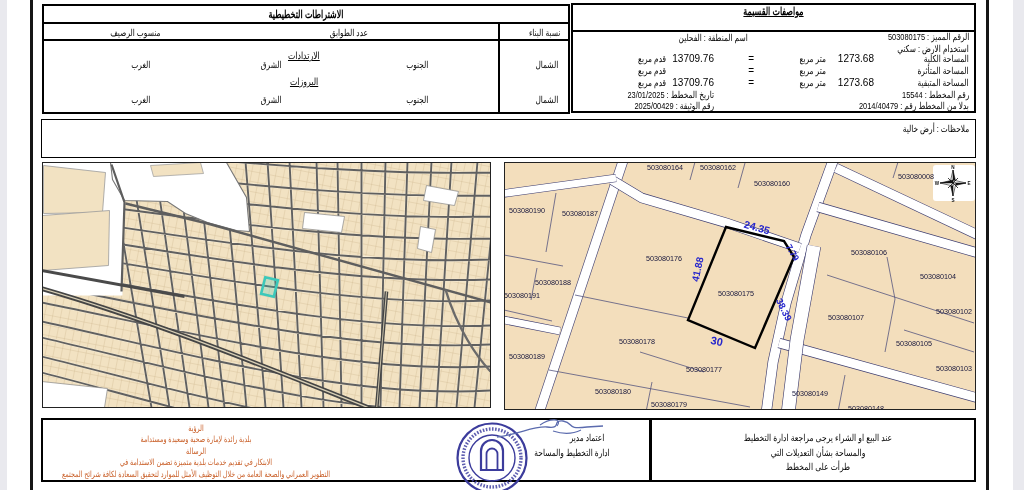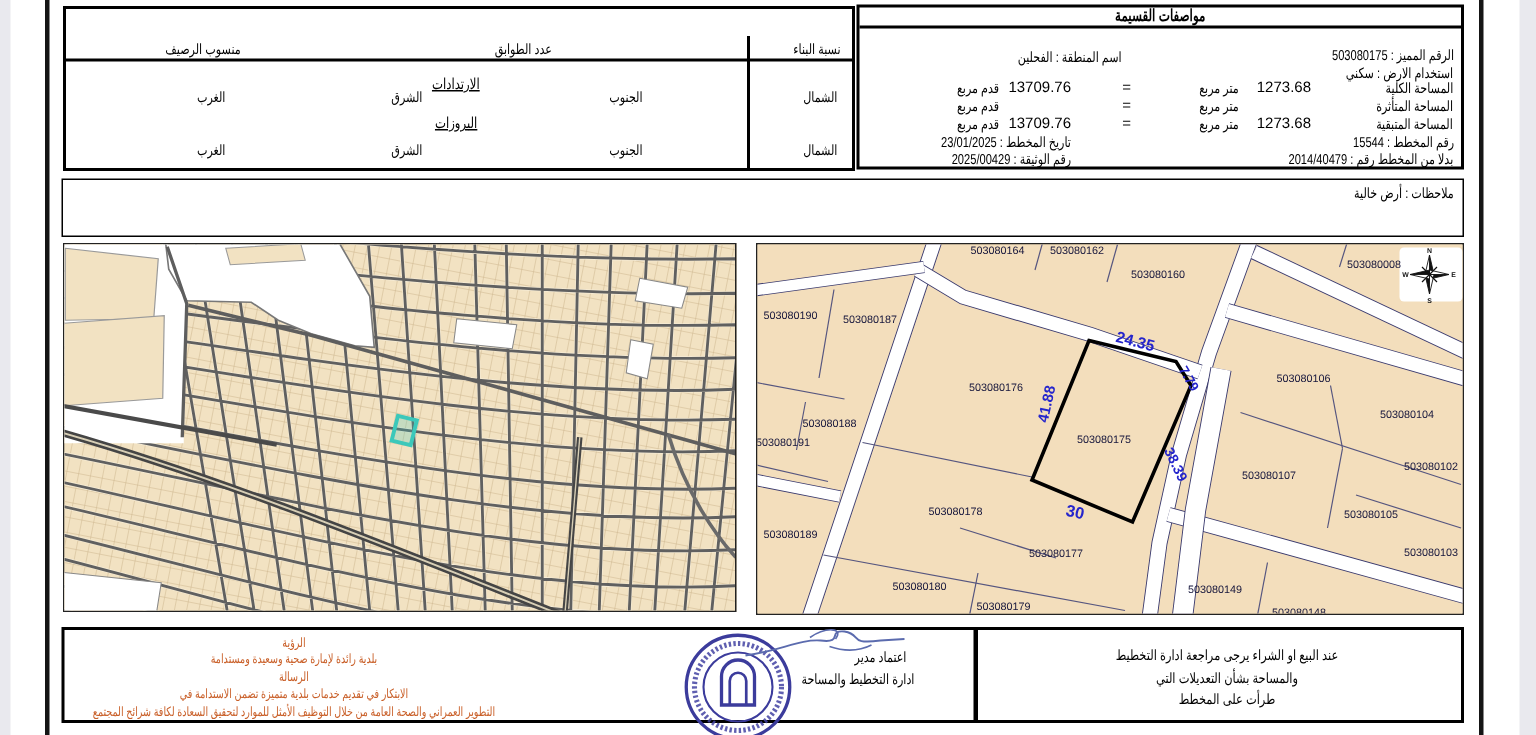--- a/index.html
+++ b/index.html
@@ -15,20 +15,23 @@
 <div class="abs" style="left:0;top:0;width:7px;height:490px;background:#e9e9ee;"></div>
 
 <div class="abs" style="left:1013px;top:0;width:11px;height:490px;background:#e9e9ee;"></div>
 
 <div class="abs" style="left:30px;top:0;width:3px;height:490px;background:#151515;"></div>
 
 <div class="abs" style="left:986px;top:0;width:3px;height:490px;background:#151515;"></div>
 
 <div class="abs" style="left:42px;top:4px;width:528px;height:110px;border:2px solid #000;box-sizing:border-box;">
 
+  <div class="abs" style="left:0;top:0;width:100%;height:18px;border-bottom:2px solid #000;box-sizing:border-box;">
+    <div class="ar" style="font-weight:bold;font-size:11px;text-align:center;line-height:16px;transform:scaleX(.72);transform-origin:50% 50%;">الاشتراطات التخطيطية</div>
+    </div>
 
   <div class="abs" style="left:0;top:18px;width:100%;height:17px;border-bottom:2px solid #000;box-sizing:border-box;"></div>
 
   <div class="abs" style="left:454px;top:18px;width:2px;height:88px;background:#000;"></div>
 
   <div class="abs ar sxr" style="right:8px;top:21px;">نسبة البناء</div>
 
   <div class="abs ar sxr" style="right:200px;top:21px;">عدد الطوابق</div>
 
   <div class="abs ar sxr" style="right:408px;top:21px;">منسوب الرصيف</div>
@@ -49,21 +52,21 @@
 
   <div class="abs ar sxr" style="right:140px;top:88px;">الجنوب</div>
 
   <div class="abs ar sxr" style="right:286px;top:88px;">الشرق</div>
 
   <div class="abs ar sxr" style="right:418px;top:88px;">الغرب</div>
 </div>
 
 <div class="abs" style="left:571px;top:3px;width:405px;height:109.5px;border:2px solid #000;box-sizing:border-box;">
 
-  <div class="abs" style="left:0;top:0;width:100%;height:14px;border-bottom:2px solid #000;box-sizing:border-box;">
+  <div class="abs" style="left:0;top:0;width:100%;height:27px;border-bottom:2px solid #000;box-sizing:border-box;text-decoration:underline;">
     <div class="ar" style="font-weight:bold;font-size:11px;text-align:center;line-height:12px;transform:scaleX(.72);transform-origin:50% 50%;">مواصفات القسيمة</div>
     </div>
 
   <div class="abs ar sxr" style="right:5px;top:26px;">الرقم المميز : 503080175</div>
 
   <div class="abs ar sxr" style="right:226px;top:27px;">اسم المنطقة : الفحلين</div>
 
   <div class="abs ar sxr" style="right:5px;top:38px;">استخدام الارض : سكني</div>
 
   <div class="abs ar sxr" style="right:5px;top:48px;">المساحة الكلية</div>

